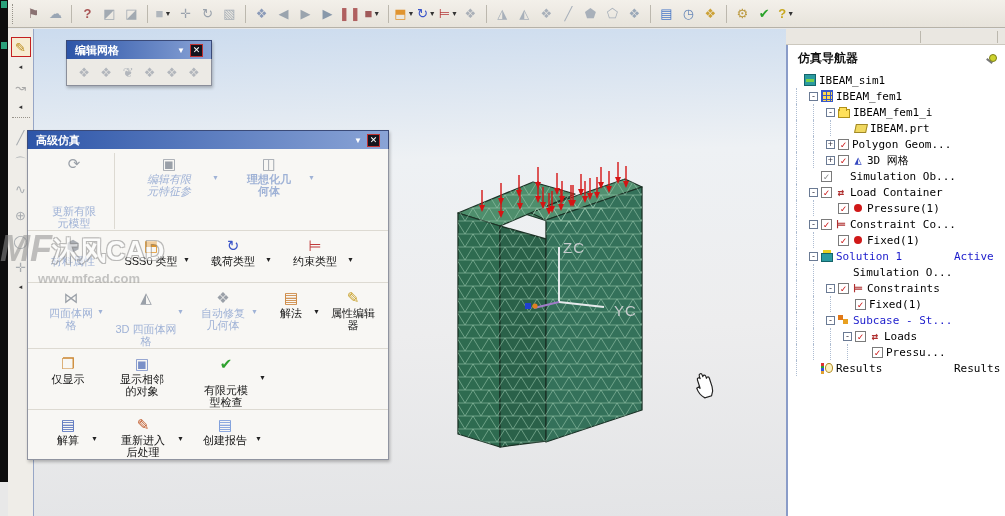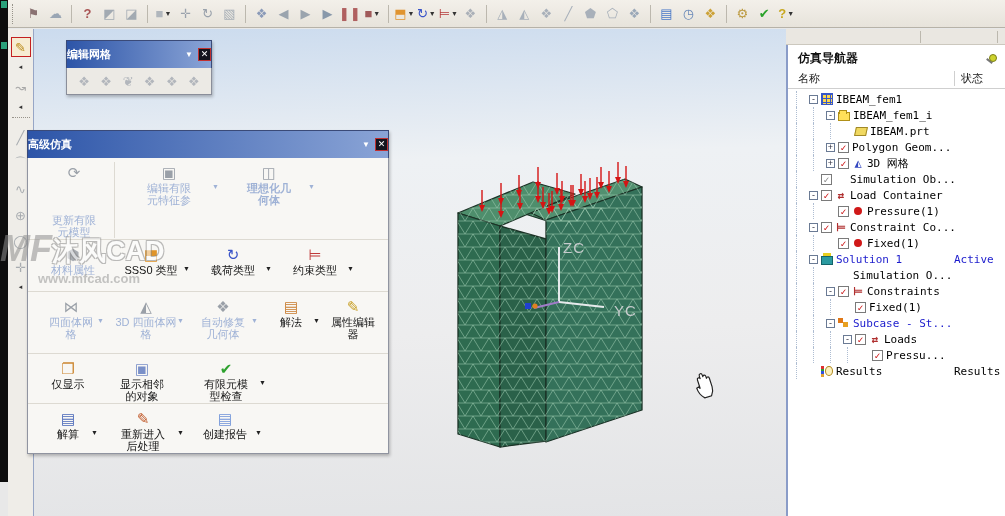--- a/index.html
+++ b/index.html
@@ -43,22 +43,22 @@
   #watermark { position:absolute; left:0; top:233px; width:210px; z-index:50;
     opacity:.55; pointer-events:none; }
   .wm-row { display:flex; align-items:flex-start; }
   .wm-logo { font-size:36px; font-weight:bold; font-style:italic; color:#8f8f8f; line-height:.9; }
   .wm-brand { font-size:27px; font-weight:bold; color:#ffffff;
     text-shadow:0 0 1px #888,1px 1px 0 #888,-1px -1px 0 #888,1px -1px 0 #888,-1px 1px 0 #888; }
   .wm-url { font-size:13px; font-weight:bold; color:#979797; margin:2px 0 0 38px; }
 
   
   .fpanel { position:absolute; z-index:20; box-shadow:1px 2px 3px rgba(0,0,0,.25); }
-  .panel-title { height:28px; background:linear-gradient(90deg,#2d55a8,#8aa4d6);
-    display:flex; align-items:center; padding:0 0; gap:5px;
+  .panel-title { height:19px; background:linear-gradient(90deg,#2d55a8,#8aa4d6);
+    display:flex; align-items:center; padding:0 8px; gap:5px;
     border:1px solid #3a4a78; border-bottom:none; }
   .panel-title .pt-text { flex:1; color:#fff; font-weight:bold; font-size:11px; }
   .pt-dd { color:#fff; font-size:8px; }
   .pt-close { width:13px; height:13px; background:#14141e; border:1px solid #c03030;
     color:#fff; font-size:9px; font-weight:bold; display:flex; align-items:center;
     justify-content:center; line-height:1; }
 
   #editmesh-panel { left:66px; top:40px; width:146px; }
   #editmesh-body { height:27px; background:#eceae5; border:1px solid #8a8e9a; border-top:none;
     display:flex; align-items:center; justify-content:space-around; padding:0 6px; }
@@ -325,21 +325,21 @@
     <div id="advsim-body">
         <div class="as-row" style="min-height: 64px;">
           <div class="as-btn disabled" style="width: 76px;">
             <span class="as-ico" style="color: rgb(154, 160, 168);">⟳</span>
             <span class="as-label" style="max-width: 48px; margin-top: 32px;">更新有限元模型</span>
           </div>
           <div class="as-vsep"></div>
           <div class="as-btn disabled" style="width: 104px;">
             <span class="as-ico" style="color: rgb(154, 160, 168);">▣</span>
             <span class="as-dd">▼</span>
-            <span class="as-label" style="max-width: 52px;">编辑有限元特征参</span>
+            <span class="as-label" style="max-width: 52px; font-style: italic;">编辑有限元特征参</span>
           </div>
           <div class="as-btn disabled" style="width: 96px;">
             <span class="as-ico" style="color: rgb(154, 160, 168);">◫</span>
             <span class="as-dd">▼</span>
             <span class="as-label" style="max-width: 48px; font-weight: bold;">理想化几何体</span>
           </div>
         </div>
         <div class="as-row" style="min-height: 52px;">
           <div class="as-btn disabled" style="width: 74px;">
             <span class="as-ico" style="color: rgb(168, 172, 178);">⬢</span>
@@ -363,21 +363,21 @@
         </div>
         <div class="as-row" style="min-height: 62px;">
           <div class="as-btn disabled" style="width: 70px;">
             <span class="as-ico" style="color: rgb(154, 160, 168);">⋈</span>
             <span class="as-dd">▼</span>
             <span class="as-label" style="max-width: 48px;">四面体网格</span>
           </div>
           <div class="as-btn disabled" style="width: 80px;">
             <span class="as-ico" style="color: rgb(154, 160, 168);">◭</span>
             <span class="as-dd">▼</span>
-            <span class="as-label" style="max-width: 62px;">3D 四面体网格</span>
+            <span class="as-label" style="max-width: 62px; margin-top: 16px;">3D 四面体网格</span>
           </div>
           <div class="as-btn disabled" style="width: 74px;">
             <span class="as-ico" style="color: rgb(154, 160, 168);">❖</span>
             <span class="as-dd">▼</span>
             <span class="as-label" style="max-width: 48px;">自动修复几何体</span>
           </div>
           <div class="as-btn" style="width: 62px;">
             <span class="as-ico" style="color: rgb(200, 124, 46);">▤</span>
             <span class="as-dd">▼</span>
             <span class="as-label" style="max-width: 40px;">解法</span>
@@ -392,21 +392,21 @@
             <span class="as-ico" style="color: rgb(204, 136, 51);">❐</span>
             <span class="as-label" style="max-width: 44px;">仅显示</span>
           </div>
           <div class="as-btn" style="width: 84px;">
             <span class="as-ico" style="color: rgb(122, 144, 200);">▣</span>
             <span class="as-label" style="max-width: 48px;">显示相邻的对象</span>
           </div>
           <div class="as-btn" style="width: 84px;">
             <span class="as-ico" style="color: rgb(46, 162, 46);">✔</span>
             <span class="as-dd">▼</span>
-            <span class="as-label" style="max-width: 48px;">有限元模型检查</span>
+            <span class="as-label" style="max-width: 48px; margin-top: 11px;">有限元模型检查</span>
           </div>
         </div>
         <div class="as-row" style="min-height: 46px;">
           <div class="as-btn" style="width: 64px;">
             <span class="as-ico" style="color: rgb(74, 104, 184);">▤</span>
             <span class="as-dd">▼</span>
             <span class="as-label" style="max-width: 40px;">解算</span>
           </div>
           <div class="as-btn" style="width: 86px;">
             <span class="as-ico" style="color: rgb(192, 88, 40);">✎</span>
@@ -425,25 +425,26 @@
   <div id="right-top-strip">
     <div class="rts-sep" style="left:134px"></div>
     <div class="rts-sep" style="left:211px"></div>
   </div>
 
   <div id="sim-navigator">
     <div id="nav-title-row">
       <span id="nav-title">仿真导航器</span>
       <span class="pin-glyph"></span>
     </div>
-    <div id="nav-header">
-      <span class="th-name">名称</span>
-      <span class="th-status">状态</span>
-    </div>
     <div id="tree">
+        <div class="tree-row">
+          <span class="exp-sp"></span>
+          <span class="ticon ti-sim"></span>
+          <span class="tree-label">IBEAM_sim1</span>
+        </div>
         <div class="tree-row">
           <span class="t-ind"></span>
           <span class="exp">-</span>
           <span class="ticon ti-fem"></span>
           <span class="tree-label">IBEAM_fem1</span>
         </div>
         <div class="tree-row">
           <span class="t-ind"></span>
           <span class="t-ind"></span>
           <span class="exp">-</span>

